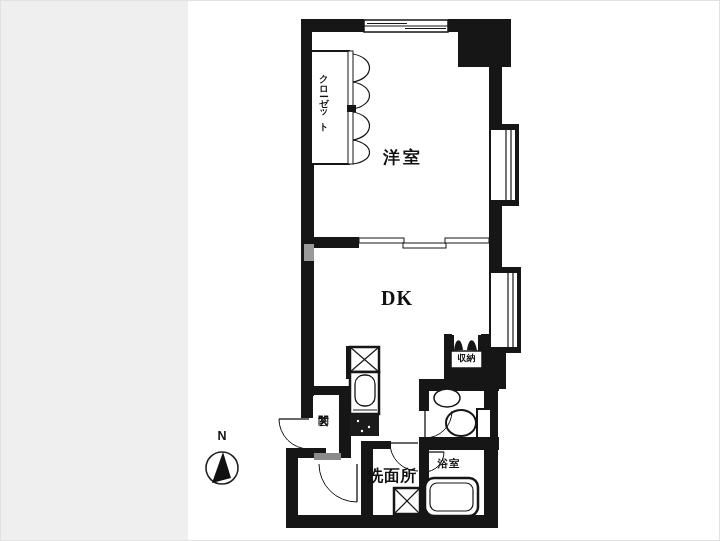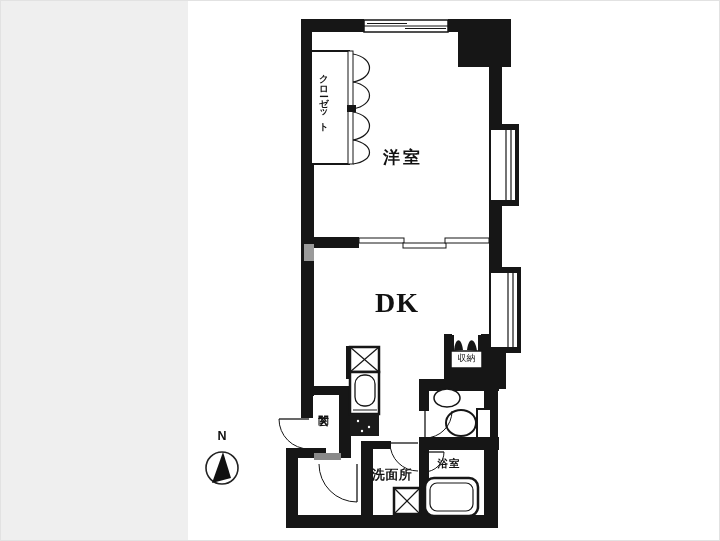--- a/index.html
+++ b/index.html
@@ -7,25 +7,25 @@
     position:relative;width:720px;height:541px;background:#ffffff;
     border:1px solid #e2e2e2;box-sizing:border-box;overflow:hidden;
     font-family:"Liberation Sans", sans-serif;
   }
   .left-band{position:absolute;left:0;top:0;width:187px;height:541px;background:#efefef;}
   svg{position:absolute;left:0;top:0;}
   .label{position:absolute;color:#111;line-height:1.05;}
   .lbl-closet{left:318px;top:66px;writing-mode:vertical-rl;font-size:9.5px;font-weight:600;letter-spacing:1px;}
   .lbl-yoshitsu{left:382px;top:120px;width:62px;text-align:left;font-size:17px;font-weight:700;
     font-family:"Liberation Serif", serif;letter-spacing:3px;margin-top:28px;}
-  .lbl-dk{left:368px;top:287px;width:56px;text-align:center;font-size:28px;font-weight:700;
+  .lbl-dk{left:368px;top:287px;width:56px;text-align:center;font-size:20px;font-weight:700;
     font-family:"Liberation Serif", serif;letter-spacing:1px;}
-  .lbl-storage{left:449px;top:353px;width:33px;text-align:center;font-size:9px;font-weight:400;}
+  .lbl-storage{left:449px;top:353px;width:33px;text-align:center;font-size:9px;font-weight:700;}
   .lbl-genkan{left:317px;top:405px;writing-mode:vertical-rl;font-size:10.5px;font-weight:700;letter-spacing:1px;}
-  .lbl-washroom{left:363px;top:467px;width:56px;text-align:center;font-size:13px;font-weight:700;letter-spacing:0.5px;}
+  .lbl-washroom{left:363px;top:467px;width:56px;text-align:center;font-size:16px;font-weight:700;letter-spacing:0.5px;}
   .lbl-bath{left:429px;top:458px;width:38px;text-align:center;font-size:10.5px;font-weight:700;letter-spacing:1px;font-family:Liberation Mono, monospace;}
   .lbl-north{left:208px;top:429px;width:26px;text-align:center;font-size:12.5px;font-weight:700;}
 </style>
 </head>
 <body>
 
 <div class="frame">
   <div class="left-band"></div>
 
   <svg width="720" height="541" viewBox="0 0 720 541">

